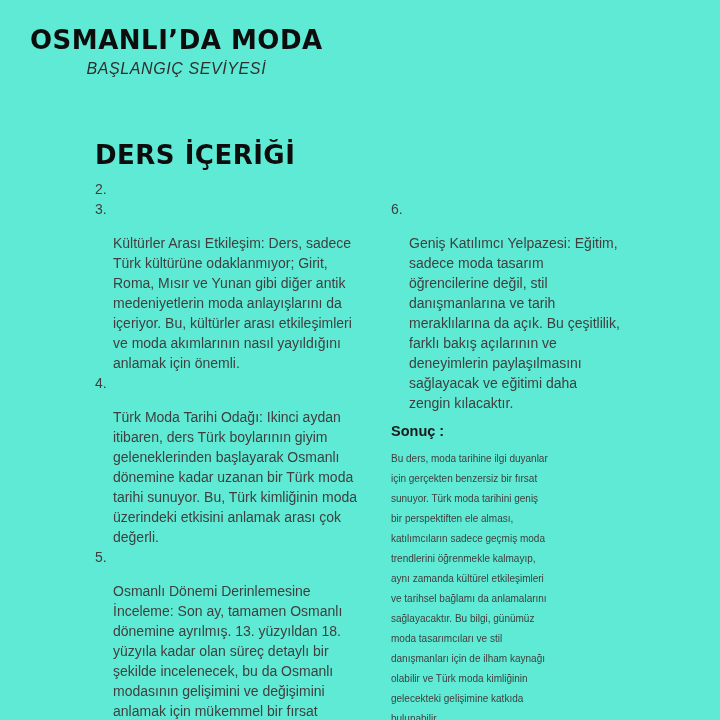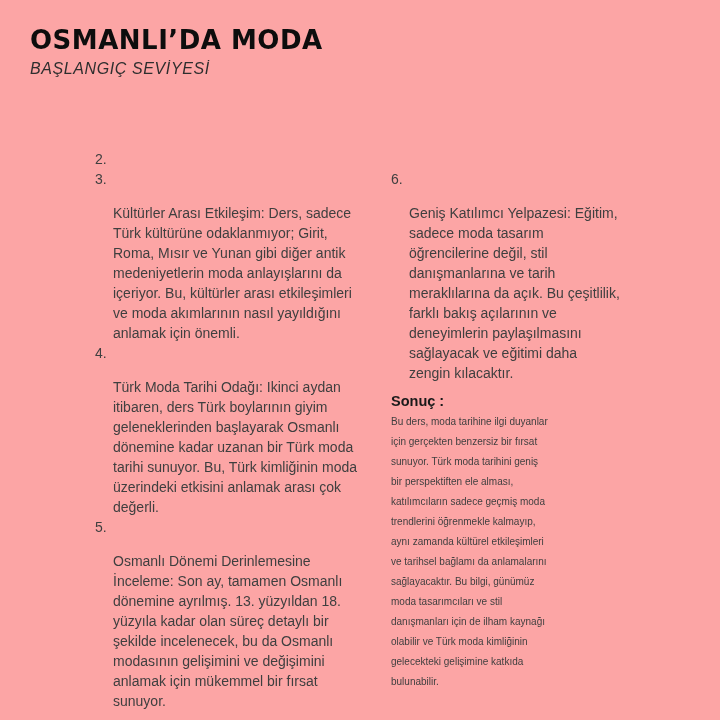--- a/index.html
+++ b/index.html
@@ -8,21 +8,21 @@
     width: 720px;
     height: 720px;
     position: relative;
     font-family: "Liberation Sans", sans-serif;
     color: #3f3f3f;
     overflow: hidden;
   }
   .page {
     position: absolute;
     inset: 0;
-    background: #fca5a5;
+    background: #5eead4;
   }
   .header {
     position: absolute;
     left: 30px;
     top: 26px;
   }
   .doc-title {
     font-family: "DejaVu Sans", sans-serif;
     font-weight: bold;
     font-size: 26px;
@@ -31,20 +31,21 @@
     color: #0d0d0d;
   }
   .doc-subtitle {
     font-family: "Liberation Sans", sans-serif;
     font-style: italic;
     font-size: 16px;
     line-height: 20px;
     letter-spacing: 0.6px;
     color: #2e2e2e;
     margin-top: 5px;
+    text-align: center;
   }
   .main {
     position: absolute;
     left: 95px;
     top: 140px;
     width: 566px;
   }
   .section-heading {
     font-family: "DejaVu Sans", sans-serif;
     font-weight: bold;
@@ -78,40 +79,41 @@
     white-space: pre-line;
     flex: 1;
     margin-top: 34px;
   }
   .conclusion { margin-top: 8px; }
   .conclusion-heading {
     font-weight: bold;
     font-size: 14.5px;
     line-height: 20px;
     color: #1a1a1a;
-    margin-bottom: 1px;
+    margin-bottom: 8px;
   }
   .conclusion-text {
     font-size: 10px;
     line-height: 20px;
     white-space: pre-line;
   }
 </style>
 </head>
 <body>
 
 <div class="page">
 
   <header class="header">
     <div class="doc-title">OSMANLI’DA MODA</div>
     <div class="doc-subtitle">BAŞLANGIÇ SEVİYESİ</div>
   </header>
 
   <main class="main">
 
+    <h1 class="section-heading">DERS İÇERİĞİ</h1>
 
     <div class="orphan-number">2.</div>
 
     <div class="columns">
 
       <div class="col-left">
 
         <div class="list-item">
           <span class="item-number">3.</span>
           <span class="item-text">Kültürler Arası Etkileşim: Ders, sadece

